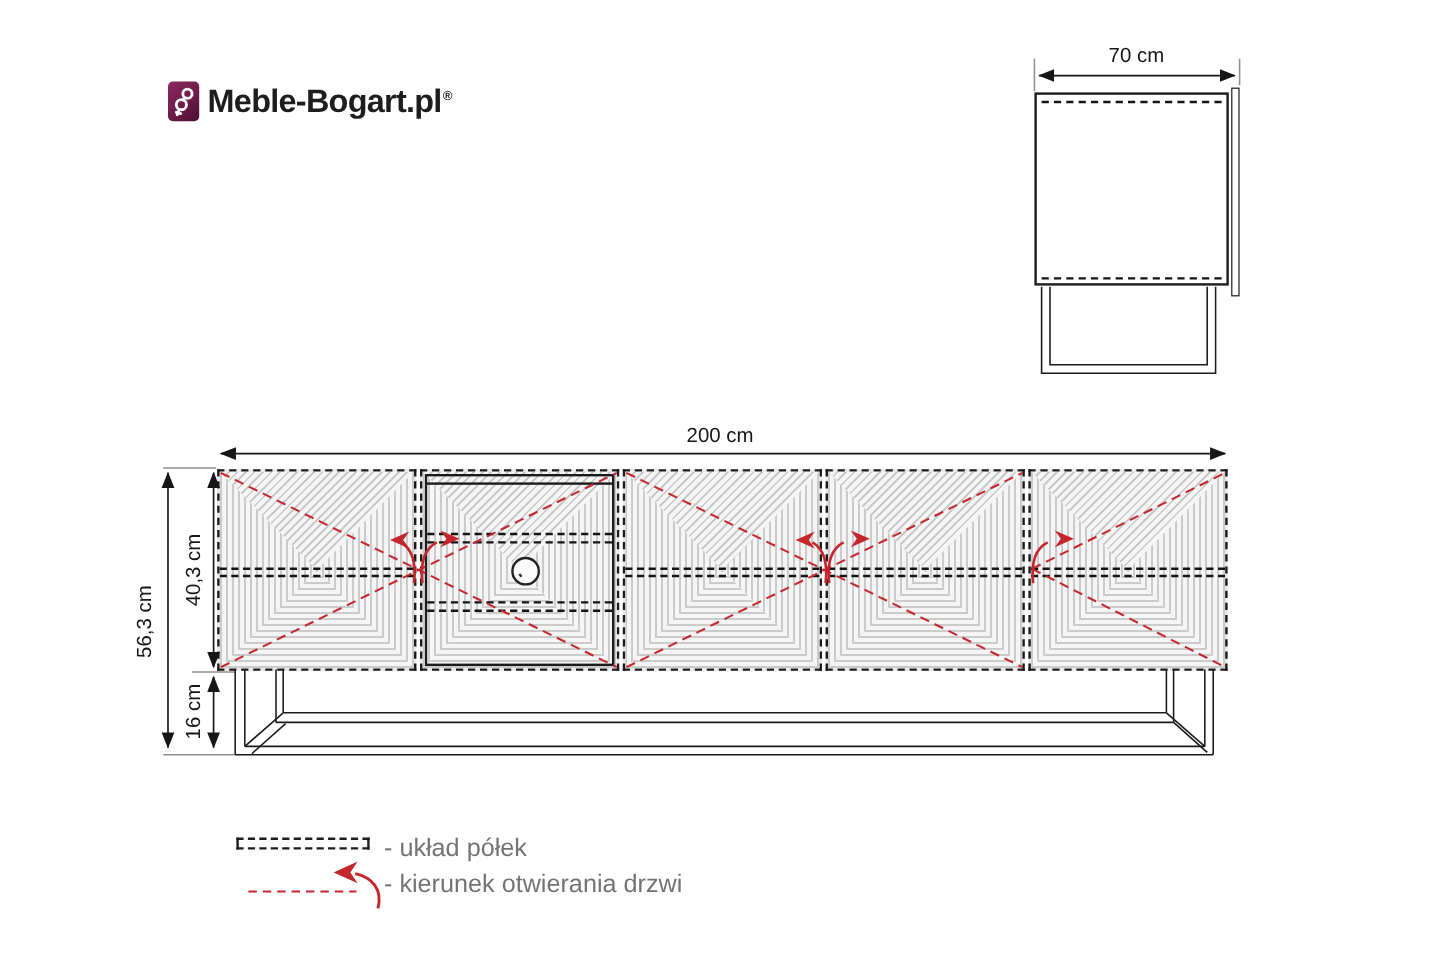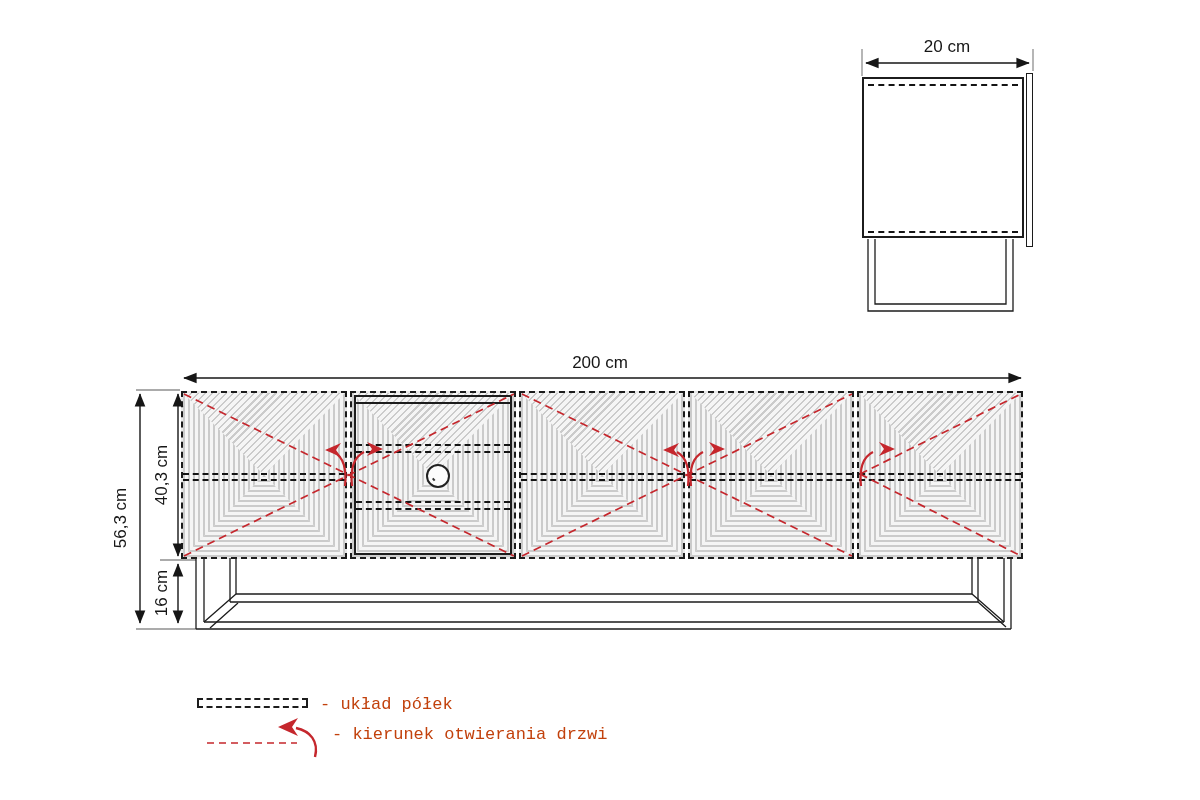--- a/index.html
+++ b/index.html
@@ -45,29 +45,43 @@
   
   .side-box{position:absolute;left:862px;top:77px;width:162px;height:161px;
             border:2px solid #1c1c1c;box-sizing:border-box;background:#fff;}
   .side-dash{position:absolute;left:4px;right:4px;border-top:2px dashed #141414;}
   .side-strip{position:absolute;left:1026px;top:73px;width:7px;height:174px;
               border:1.5px solid #1c1c1c;box-sizing:border-box;background:#fff;}
 
   
   .legend-shelf-symbol{position:absolute;left:197px;top:698px;width:111px;height:10px;
                        border:2px dashed #1d1d1d;box-sizing:border-box;}
-  .legend-label{position:absolute;font-size:17px;color:#c2410c;white-space:nowrap;font-family:Liberation Mono, monospace;}
+  .legend-label{position:absolute;font-size:21px;color:#737373;white-space:nowrap;}
 
   svg.overlay{position:absolute;left:0;top:0;pointer-events:none;}
 </style>
 </head>
 <body>
 
 <div class="canvas">
 
+  <div class="logo">
+    <div class="logo-square">
+      <svg width="22" height="29" viewBox="0 0 24 31">
+        <g fill="none" stroke="#ffffff" stroke-width="2.6" stroke-linecap="round">
+          <circle cx="15.5" cy="8.5" r="4.2"></circle>
+          <circle cx="10" cy="18.5" r="4.6"></circle>
+          <path d="M13 12 L11.6 14.2"></path>
+          <path d="M8 22.8 L6.2 27.6"></path>
+          <path d="M5.4 25.4 L9.4 26.6"></path>
+        </g>
+      </svg>
+    </div>
+    <div class="logo-text"><span>Meble-Bogart.pl</span><span class="logo-reg">®</span></div>
+  </div>
 
   <div>
     <div class="panel" style="left:181px;">
       <div class="flute top"></div>
       <div class="flute right"></div>
       <div class="flute bottom"></div>
       <div class="flute left"></div>
       <div class="shelf-line"></div>
     </div>
 
@@ -176,24 +190,24 @@
     </g>
 
     <g>
       <line x1="207" y1="743" x2="297" y2="743" stroke="#c5272d" stroke-width="1.7" stroke-dasharray="7 5"></line>
       <path d="M315 757 C319 741 310 731 296 728" stroke="#c5272d" stroke-width="2.4" fill="none"></path>
       <path d="M278 727 l20 -9 l-6 9 l6 9 z" fill="#c5272d"></path>
     </g>
   </svg>
 
   <div class="dim-text center" style="left:600px;top:363px;">200 cm</div>
-  <div class="dim-text center" style="left:947px;top:47px;">20 cm</div>
+  <div class="dim-text center" style="left:947px;top:47px;">70 cm</div>
   <div class="dim-text vert" style="left:121px;top:518px;">56,3 cm</div>
   <div class="dim-text vert" style="left:162px;top:475px;">40,3 cm</div>
   <div class="dim-text vert" style="left:162px;top:593px;">16 cm</div>
 
   <div>
     <div class="legend-shelf-symbol"></div>
     <div class="legend-label" style="left:320px;top:695px;">- układ półek</div>
-    <div class="legend-label" style="left:332px;top:725px;">- kierunek otwierania drzwi</div>
+    <div class="legend-label" style="left:320px;top:725px;">- kierunek otwierania drzwi</div>
   </div>
 
 </div>
 
 </body></html>

